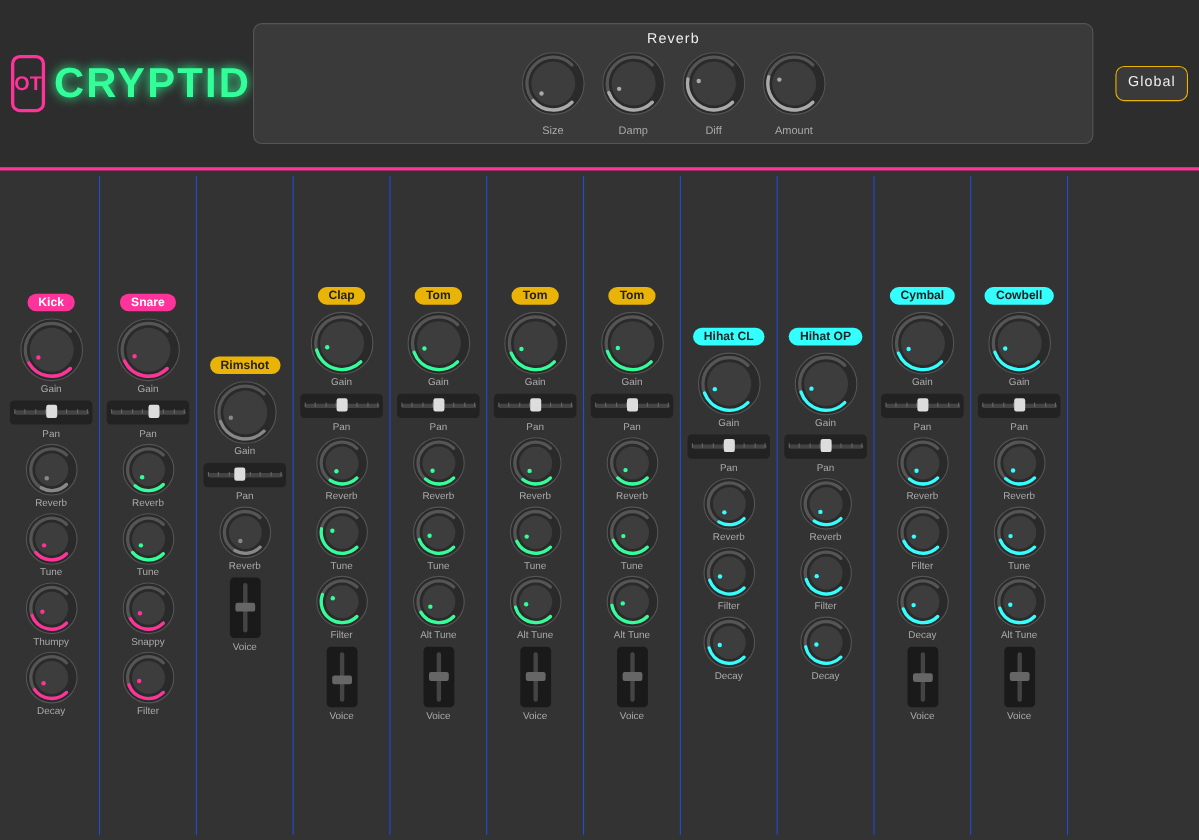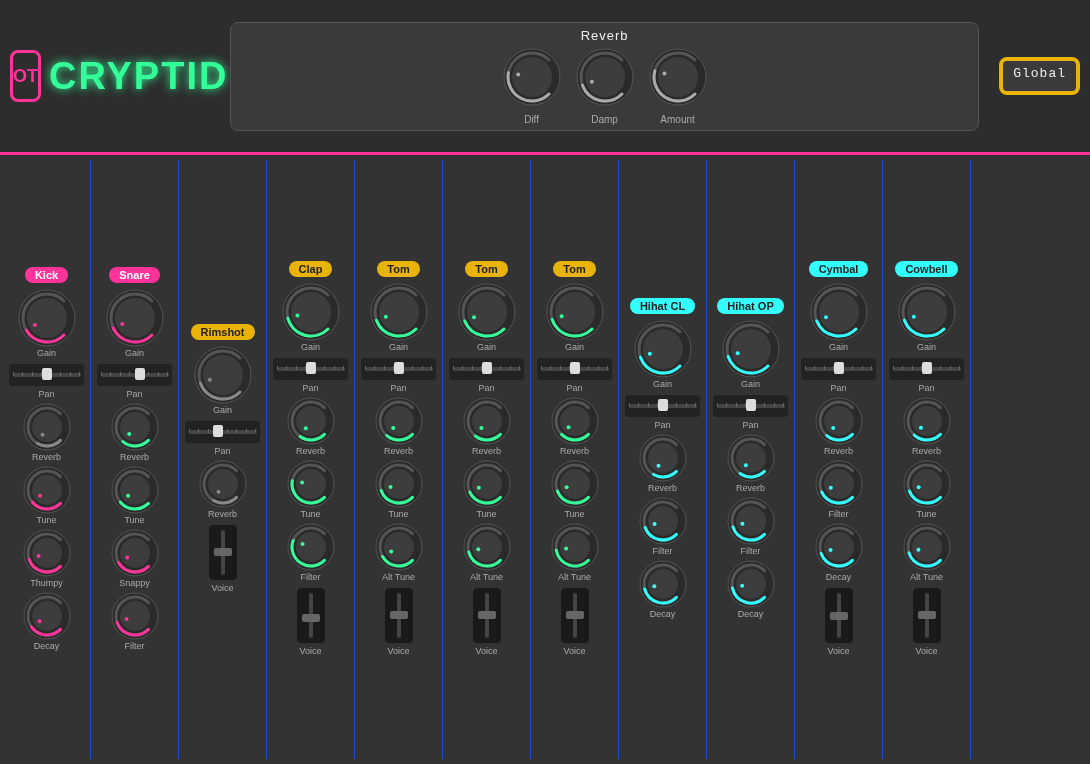--- a/index.html
+++ b/index.html
@@ -94,27 +94,26 @@
     .knob-label {
       font-size: 10px;
       color: #aaa;
       text-align: center;
     }
 
     
 
     .global-section {
       background: #3a3a3a;
-      border: 4px solid #eab308;
+      border: 1px solid #eab308;
       border-radius: 8px;
       padding: 5px 10px;
       display: flex;
       flex-direction: column;
       align-items: center;
-      font-family: Liberation Mono, monospace;
     }
 
     
     .channels-area {
       display: flex;
       flex: 1;
       overflow-x: auto;
       background: #333;
       padding: 5px 3px;
     }
@@ -229,40 +228,55 @@
       <div class="knobs-row" id="reverb-knobs">
           <div class="knob-item">
     <div><svg width="58" height="58" viewBox="0 0 58 58">
 
     <circle cx="29" cy="29" r="28" fill="#2a2a2a" stroke="#555" stroke-width="1"></circle>
 
     <circle cx="29" cy="29" r="20" fill="#3d3d3d"></circle>
 
     <path d="M 45.970562748477136 45.97056274847714 A 24 24 0 1 1 45.97056274847714 12.029437251522861" fill="none" stroke="#555" stroke-width="3" stroke-linecap="round"></path>
 
+    <path d="M 45.970562748477136 45.97056274847714 A 24 24 0 0 1 10.614933365144527 44.42690263247694" fill="none" stroke="#aaaaaa" stroke-width="3" stroke-linecap="round"></path>
+
+    <circle cx="18.275377796334308" cy="37.99902653561155" r="2" fill="#aaaaaa"></circle>
+  </svg></div>
+    <div class="knob-label">Size</div>
+  </div>
+          <div class="knob-item">
+    <div><svg width="58" height="58" viewBox="0 0 58 58">
+
+    <circle cx="29" cy="29" r="28" fill="#2a2a2a" stroke="#555" stroke-width="1"></circle>
+
+    <circle cx="29" cy="29" r="20" fill="#3d3d3d"></circle>
+
+    <path d="M 45.970562748477136 45.97056274847714 A 24 24 0 1 1 45.97056274847714 12.029437251522861" fill="none" stroke="#555" stroke-width="3" stroke-linecap="round"></path>
+
+    <path d="M 45.970562748477136 45.97056274847714 A 24 24 0 0 1 6.447377101138198 37.20848343981605" fill="none" stroke="#aaaaaa" stroke-width="3" stroke-linecap="round"></path>
+
+    <circle cx="15.844303308997283" cy="33.78828200655936" r="2" fill="#aaaaaa"></circle>
+  </svg></div>
+    <div class="knob-label">Damp</div>
+  </div>
+          <div class="knob-item">
+    <div><svg width="58" height="58" viewBox="0 0 58 58">
+
+    <circle cx="29" cy="29" r="28" fill="#2a2a2a" stroke="#555" stroke-width="1"></circle>
+
+    <circle cx="29" cy="29" r="20" fill="#3d3d3d"></circle>
+
+    <path d="M 45.970562748477136 45.97056274847714 A 24 24 0 1 1 45.97056274847714 12.029437251522861" fill="none" stroke="#555" stroke-width="3" stroke-linecap="round"></path>
+
     <path d="M 45.970562748477136 45.97056274847714 A 24 24 0 0 1 5.364613927707012 24.832443735993653" fill="none" stroke="#aaaaaa" stroke-width="3" stroke-linecap="round"></path>
 
     <circle cx="15.21269145782909" cy="26.568925512662965" r="2" fill="#aaaaaa"></circle>
   </svg></div>
     <div class="knob-label">Diff</div>
-  </div>
-          <div class="knob-item">
-    <div><svg width="58" height="58" viewBox="0 0 58 58">
-
-    <circle cx="29" cy="29" r="28" fill="#2a2a2a" stroke="#555" stroke-width="1"></circle>
-
-    <circle cx="29" cy="29" r="20" fill="#3d3d3d"></circle>
-
-    <path d="M 45.970562748477136 45.97056274847714 A 24 24 0 1 1 45.97056274847714 12.029437251522861" fill="none" stroke="#555" stroke-width="3" stroke-linecap="round"></path>
-
-    <path d="M 45.970562748477136 45.97056274847714 A 24 24 0 0 1 6.447377101138198 37.20848343981605" fill="none" stroke="#aaaaaa" stroke-width="3" stroke-linecap="round"></path>
-
-    <circle cx="15.844303308997283" cy="33.78828200655936" r="2" fill="#aaaaaa"></circle>
-  </svg></div>
-    <div class="knob-label">Damp</div>
   </div>
           <div class="knob-item">
     <div><svg width="58" height="58" viewBox="0 0 58 58">
 
     <circle cx="29" cy="29" r="28" fill="#2a2a2a" stroke="#555" stroke-width="1"></circle>
 
     <circle cx="29" cy="29" r="20" fill="#3d3d3d"></circle>
 
     <path d="M 45.970562748477136 45.97056274847714 A 24 24 0 1 1 45.97056274847714 12.029437251522861" fill="none" stroke="#555" stroke-width="3" stroke-linecap="round"></path>
 

